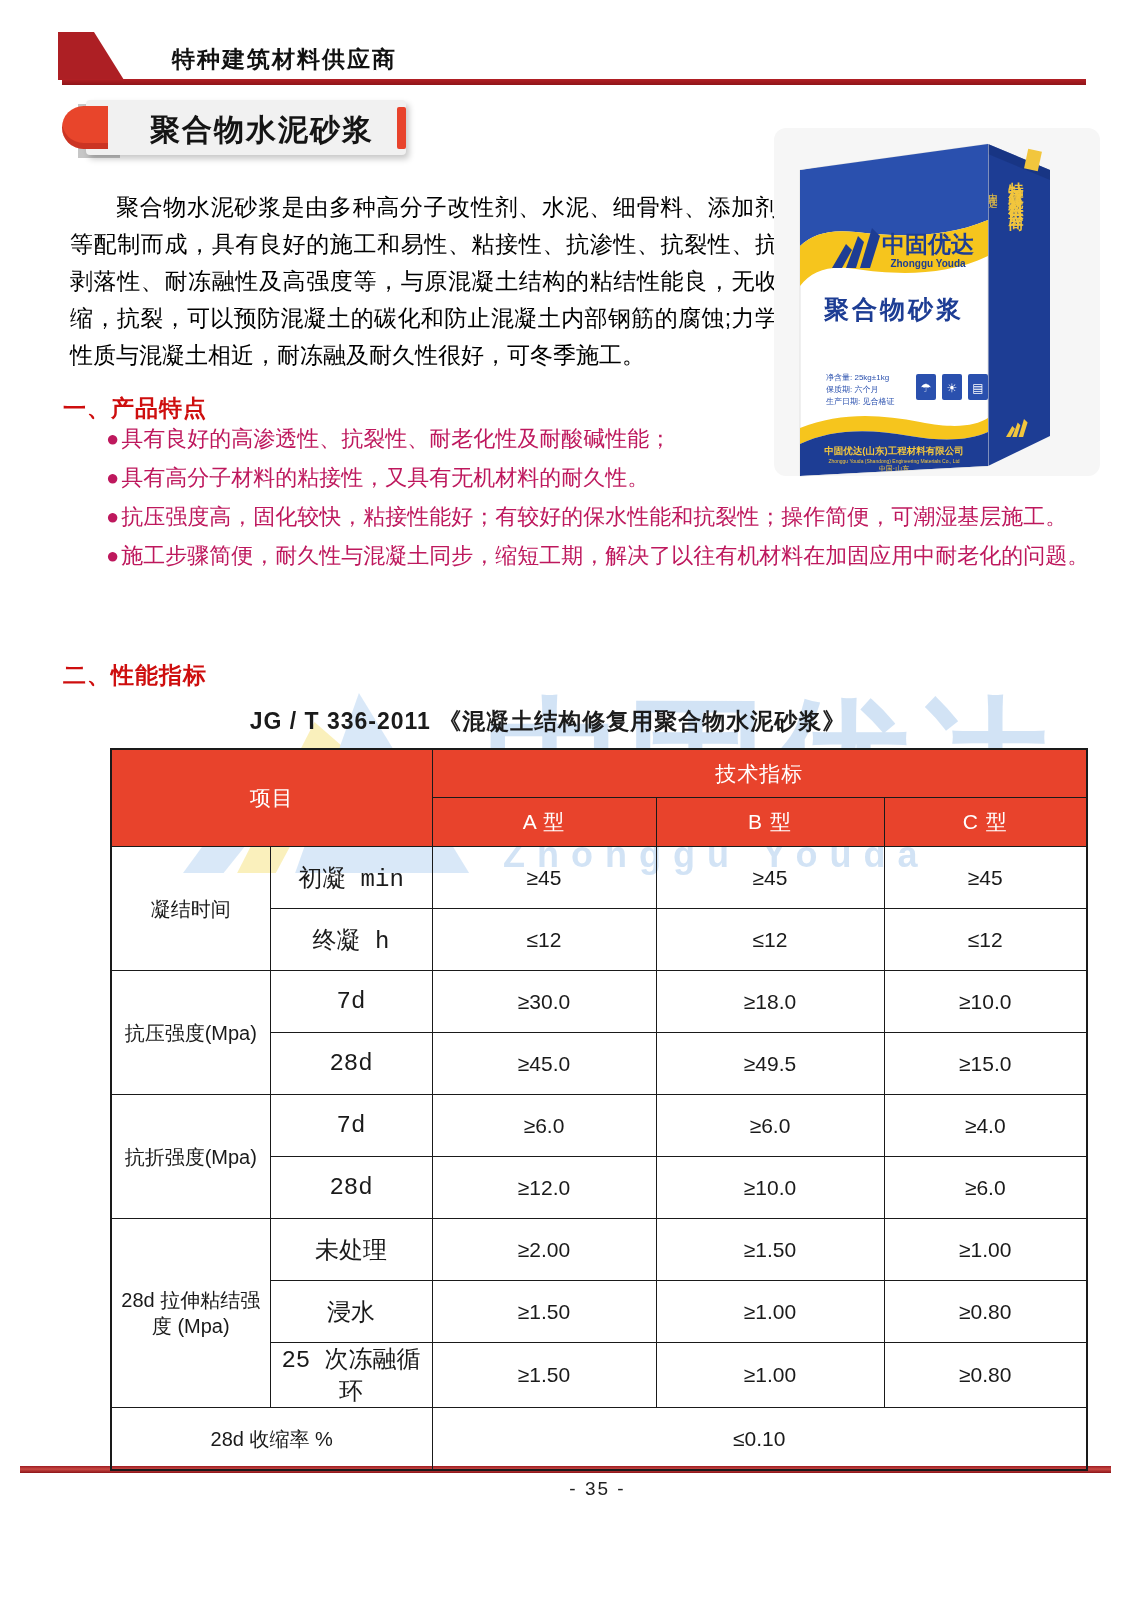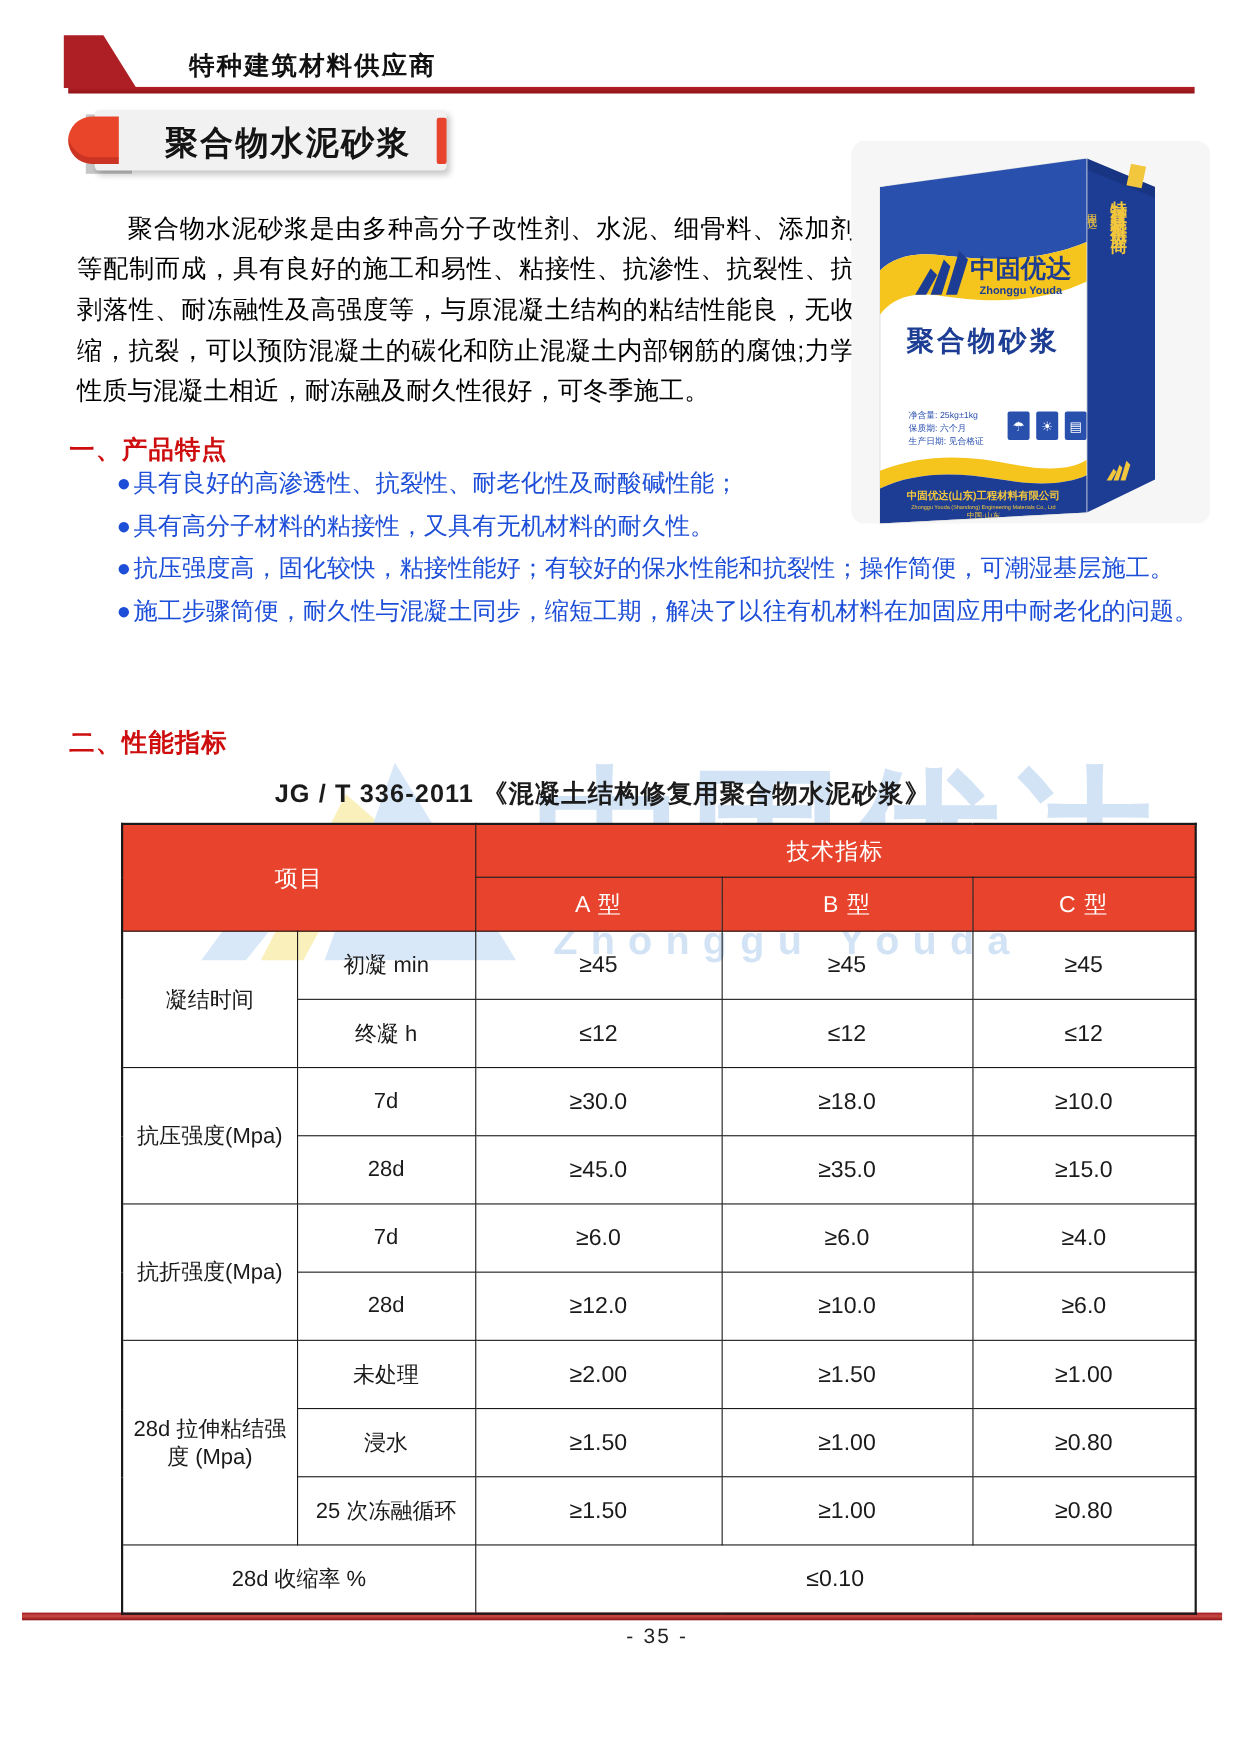--- a/index.html
+++ b/index.html
@@ -63,21 +63,21 @@
     position:absolute;left:63px;
     font-size:23px;font-weight:bold;letter-spacing:1px;color:#ce0e0e;
   }
   .sec-heading.features{top:393px;}
   .sec-heading.performance{top:660px;}
   .feature-list{
     position:absolute;left:106px;top:424px;width:1004px;
     list-style:none;margin:0;padding:0;
   }
   .feature-list li{
-    font-size:22px;line-height:30px;margin-bottom:9px;color:#1d4ed8;
+    font-size:22px;line-height:30px;margin-bottom:9px;color:#be185d;
   }
   .feature-list .marker{margin-right:2px;}
   .perf-caption{
     position:absolute;left:60px;top:706px;width:976px;z-index:3;
     text-align:center;font-size:23px;font-weight:bold;color:#1b1b1b;letter-spacing:1px;
   }
   
   .watermark{
     position:absolute;left:183px;top:690px;width:915px;height:186px;
     display:flex;align-items:flex-start;opacity:.55;z-index:1;pointer-events:none;
@@ -100,21 +100,21 @@
   .perf-table th,.perf-table td{border:1px solid #1a1a1a;padding:0;}
   .perf-table{border:2px solid #1a1a1a;}
   .perf-table thead th{
     background:#e8432c;color:#ffffff;font-weight:normal;
     font-size:21px;letter-spacing:1px;
   }
   .perf-table thead tr:nth-child(1) th{height:47px;}
   .perf-table thead tr:nth-child(2) th{height:48px;text-align:center;}
   .perf-table tbody td{height:61px;background:transparent;font-size:21px;}
   .perf-table td.cat{font-size:20px;line-height:26px;padding:0 4px;}
-  .perf-table td.sub{font-size:20px;}
+  .perf-table td.sub{font-size:24px;font-family:Liberation Mono, monospace;}
   
   .footer-line{
     position:absolute;left:20px;top:1466px;width:1091px;height:7px;
     background:linear-gradient(to bottom,#9e1b21,#c84a44 45%,#8d1318);
   }
   .page-number{
     position:absolute;left:0;top:1478px;width:1131px;text-align:center;
     font-size:19px;letter-spacing:2px;color:#222;margin-left:32px;
   }
 </style>
@@ -248,21 +248,21 @@
       <tr>
         <td class="cat" rowspan="2">抗压强度(Mpa)</td>
         <td class="sub">7d</td>
         <td>≥30.0</td>
         <td>≥18.0</td>
         <td>≥10.0</td>
       </tr>
       <tr>
         <td class="sub">28d</td>
         <td>≥45.0</td>
-        <td>≥35.0</td>
+        <td>≥49.5</td>
         <td>≥15.0</td>
       </tr>
       <tr>
         <td class="cat" rowspan="2">抗折强度(Mpa)</td>
         <td class="sub">7d</td>
         <td>≥6.0</td>
         <td>≥6.0</td>
         <td>≥4.0</td>
       </tr>
       <tr>

